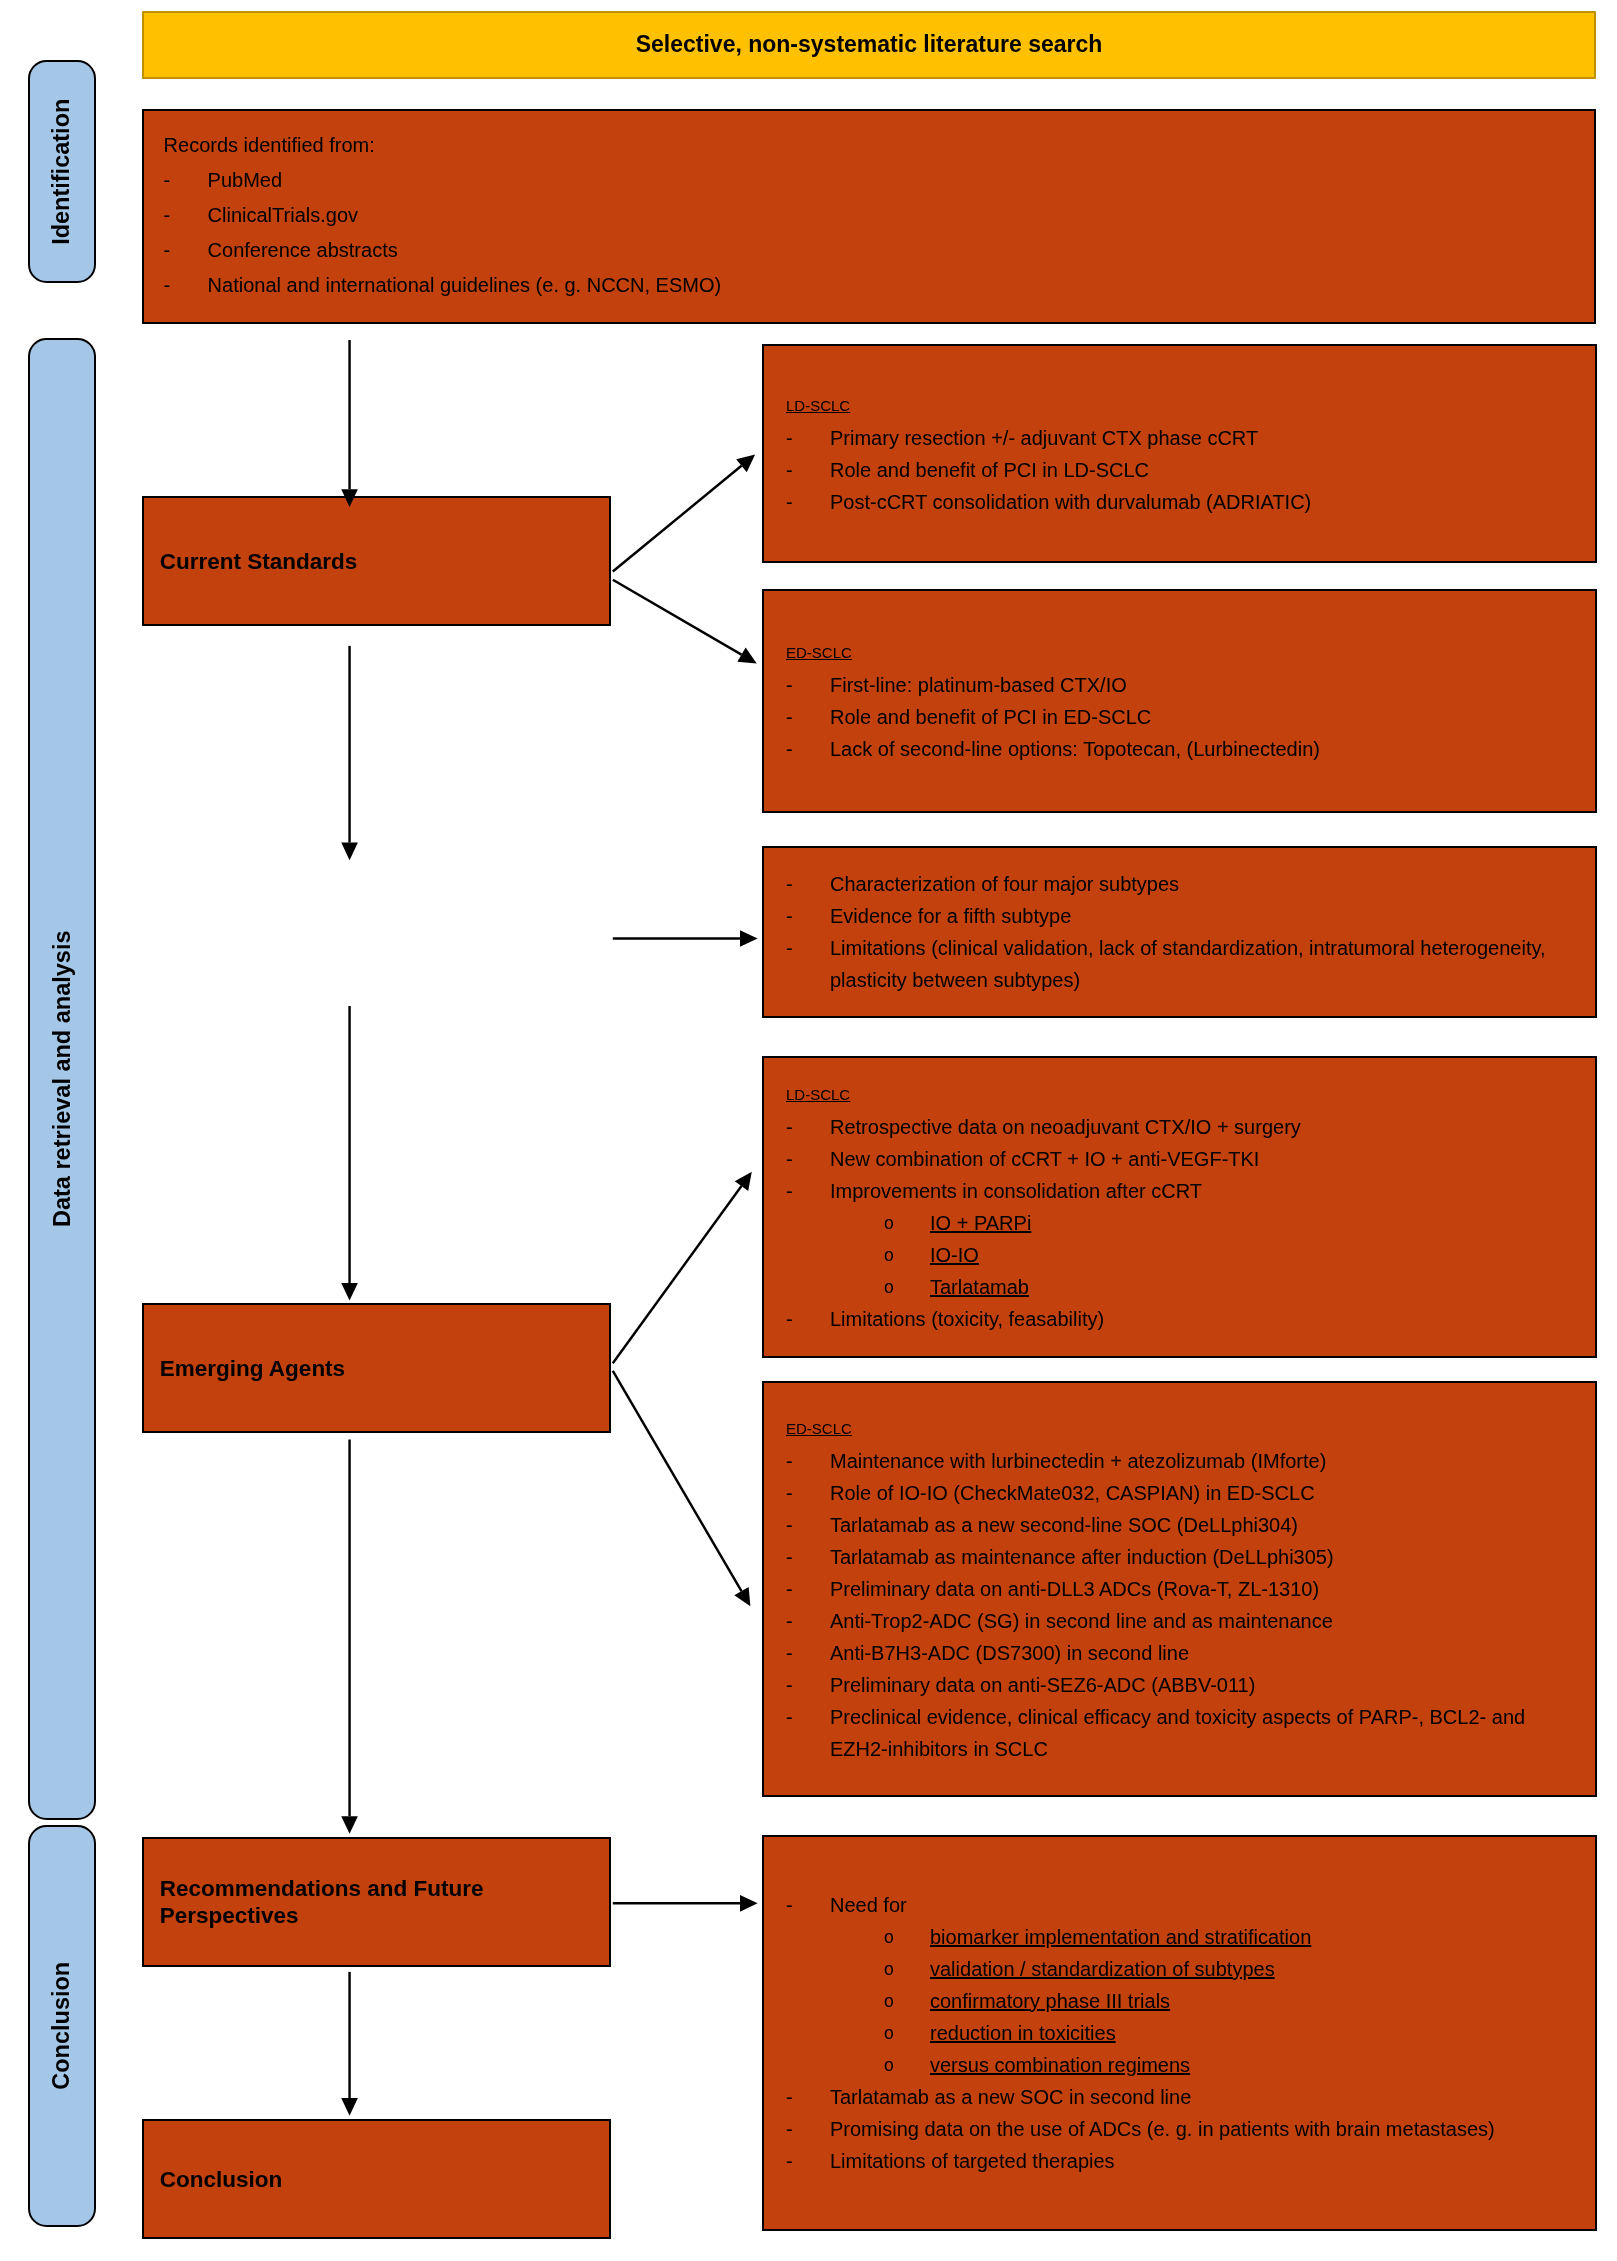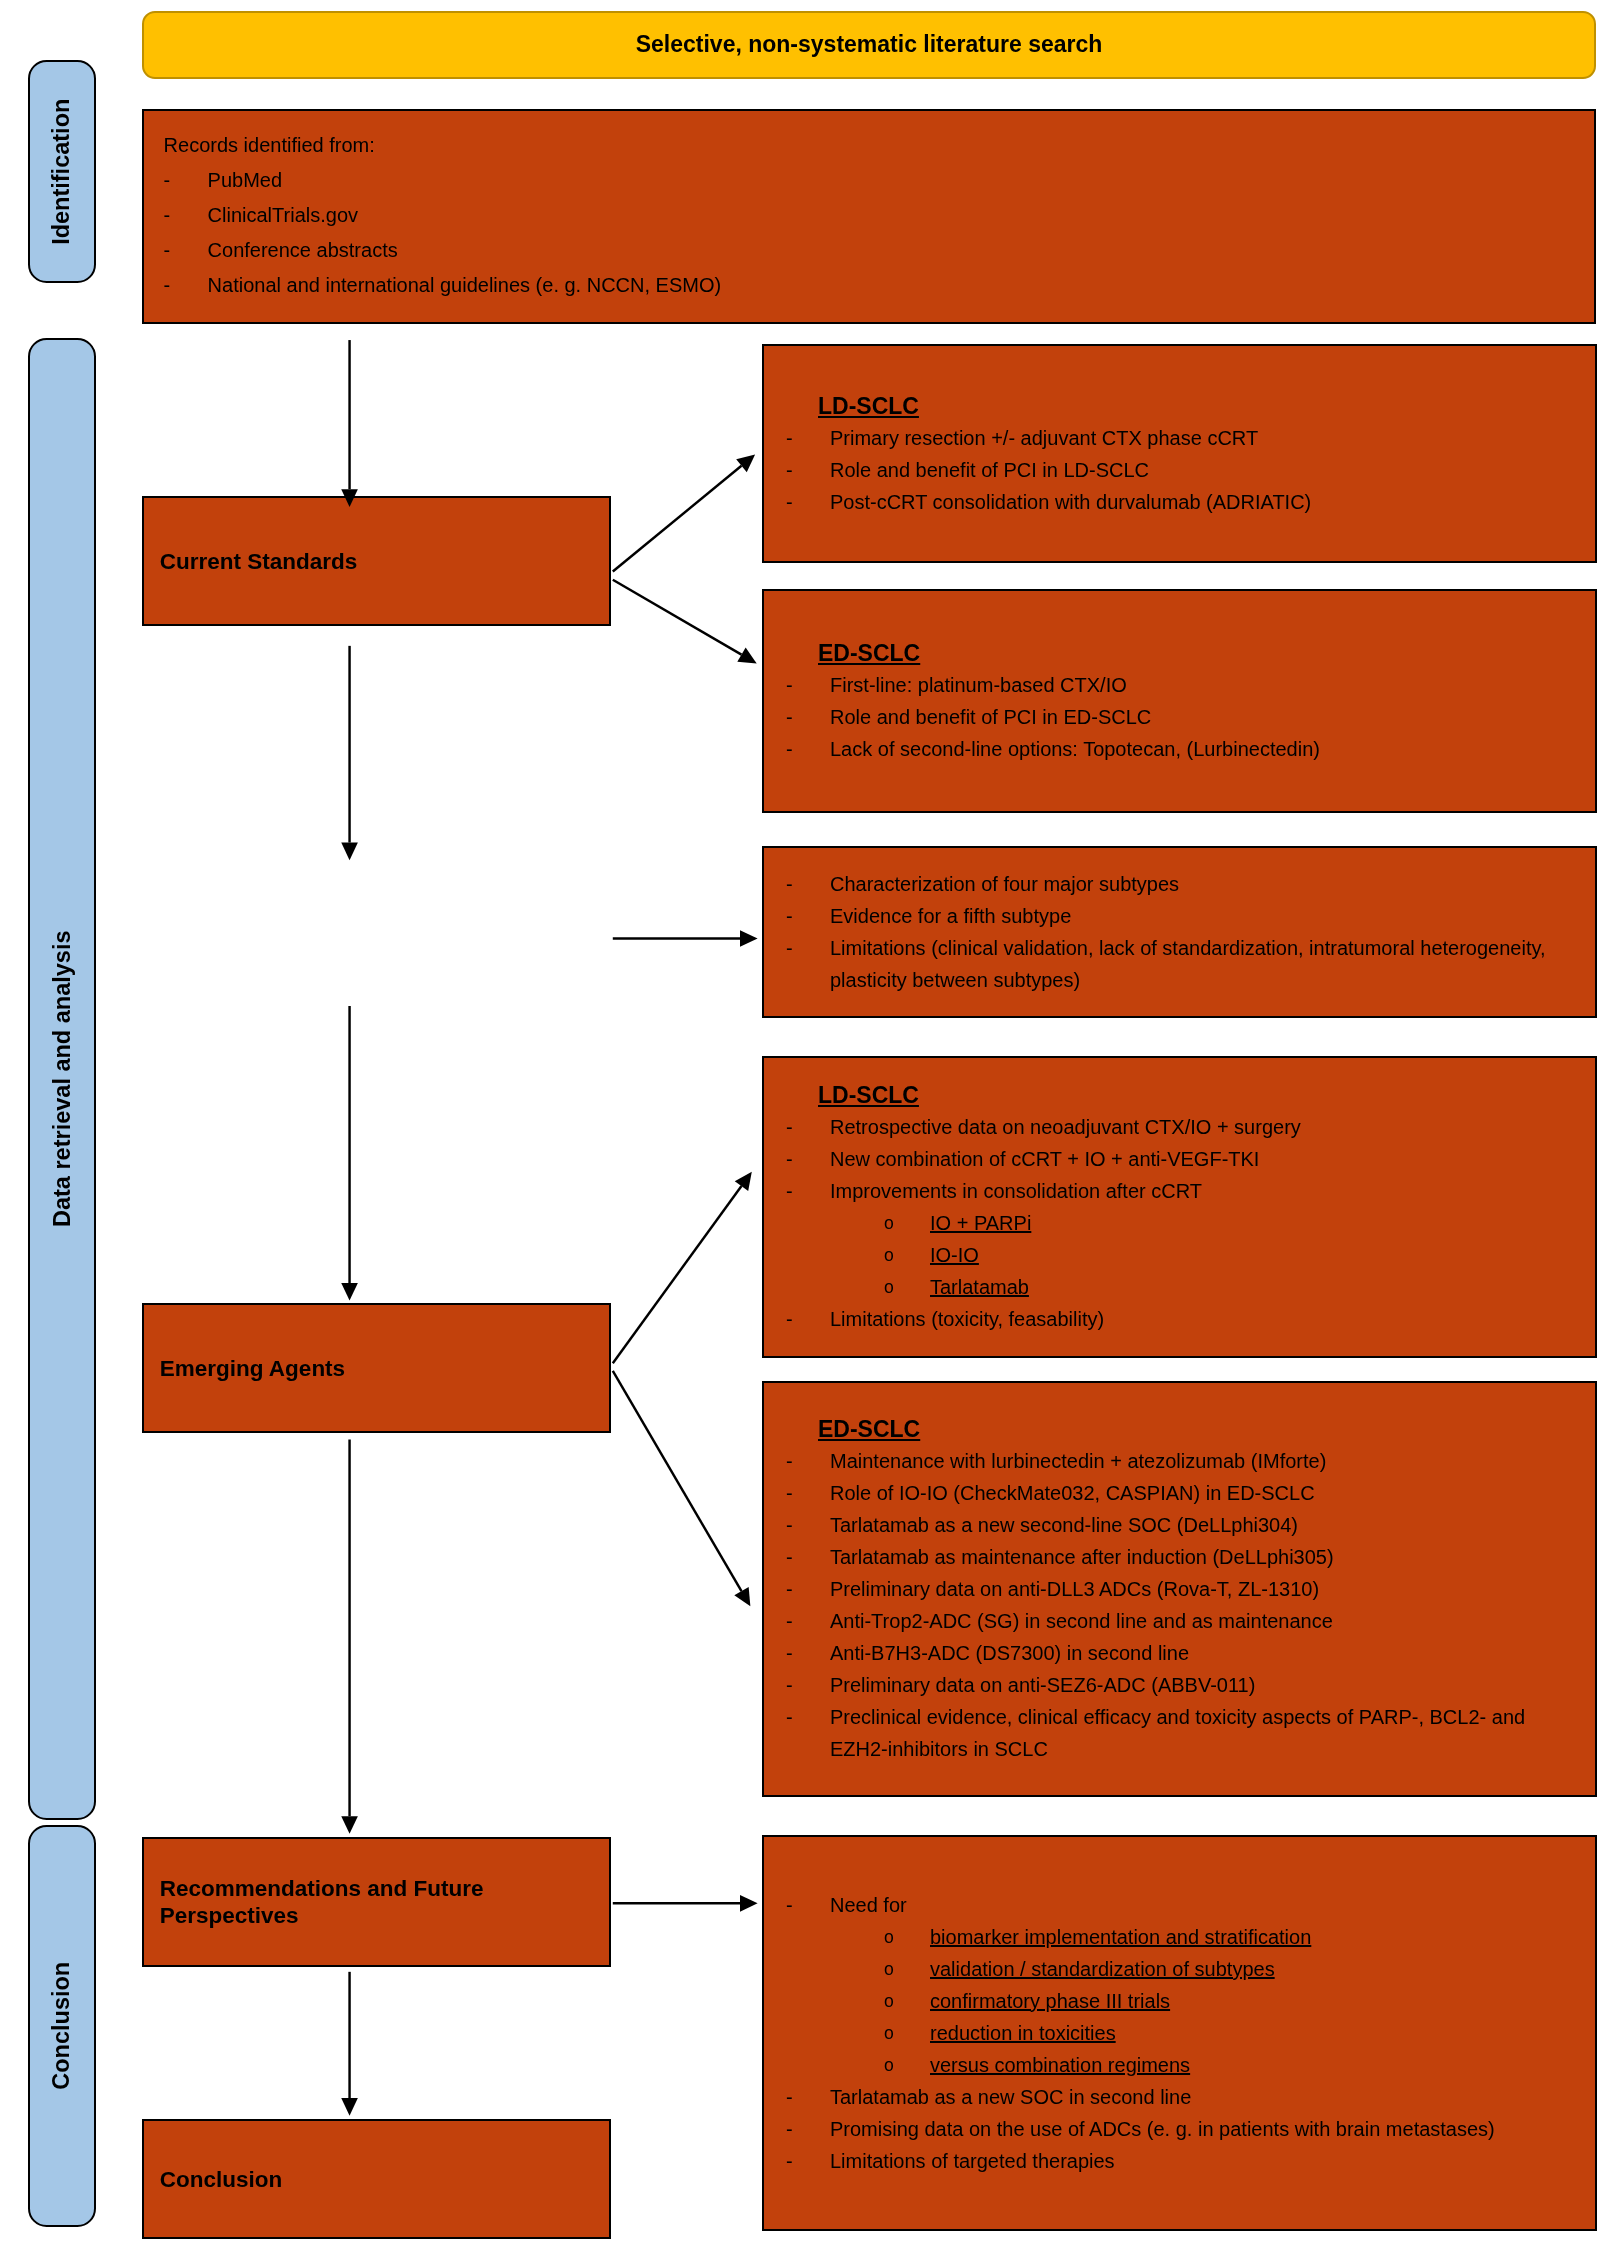--- a/index.html
+++ b/index.html
@@ -6,21 +6,21 @@
   #page{
     position:relative;width:1618px;height:2261px;background:#ffffff;
     font-family:"Liberation Sans",sans-serif;color:#000;overflow:hidden;
   }
   .abs{position:absolute;box-sizing:border-box;}
   
   #banner{
     left:142px;top:10.8px;width:1454px;height:68px;
     background:var(--banner-bg,#FFC000);
     border:2.9px solid var(--banner-border,#BF9000);
-    border-radius:13px;
+    border-radius:1px;
     display:flex;align-items:center;justify-content:center;
     font-weight:bold;font-size:23px;
   }
   
   .sidebar{
     left:28px;width:68px;
     background:var(--sidebar-bg,#A4C7E7);
     border:2.9px solid #000;border-radius:18.6px;
     display:flex;align-items:center;justify-content:center;
   }
@@ -57,21 +57,21 @@
     display:flex;flex-direction:column;justify-content:center;
     padding:6.9px 12.7px 6.9px 22px;
     font-size:20px;line-height:32px;
   }
   #detail-current-ld{top:344px;height:219px;}
   #detail-current-ed{top:589px;height:224px;}
   #detail-molecular{top:846px;height:172px;}
   #detail-emerging-ld{top:1056px;height:302px;}
   #detail-emerging-ed{top:1381px;height:416px;}
   #detail-recommendations{top:1835px;height:396px;}
-  .heading{font-weight:bold;text-decoration:underline;font-size:23px;margin-left:32px;}
+  .heading{font-weight:normal;text-decoration:underline;font-size:15px;}
   .heading:empty{display:none;}
   .bullet-row{display:flex;align-items:flex-start;}
   .bullet-row .dash{flex:0 0 44px;}
   .bullet-row .btext{flex:1 1 auto;}
   .sub-row{display:flex;align-items:flex-start;margin-left:98px;}
   .sub-row .omark{flex:0 0 46px;font-size:17.6px;}
   .sub-row .stext{flex:1 1 auto;text-decoration:underline;}
   
   #arrows{position:absolute;left:0;top:0;width:1618px;height:2261px;pointer-events:none;}
   #arrows line{stroke:#000;stroke-width:5;}

